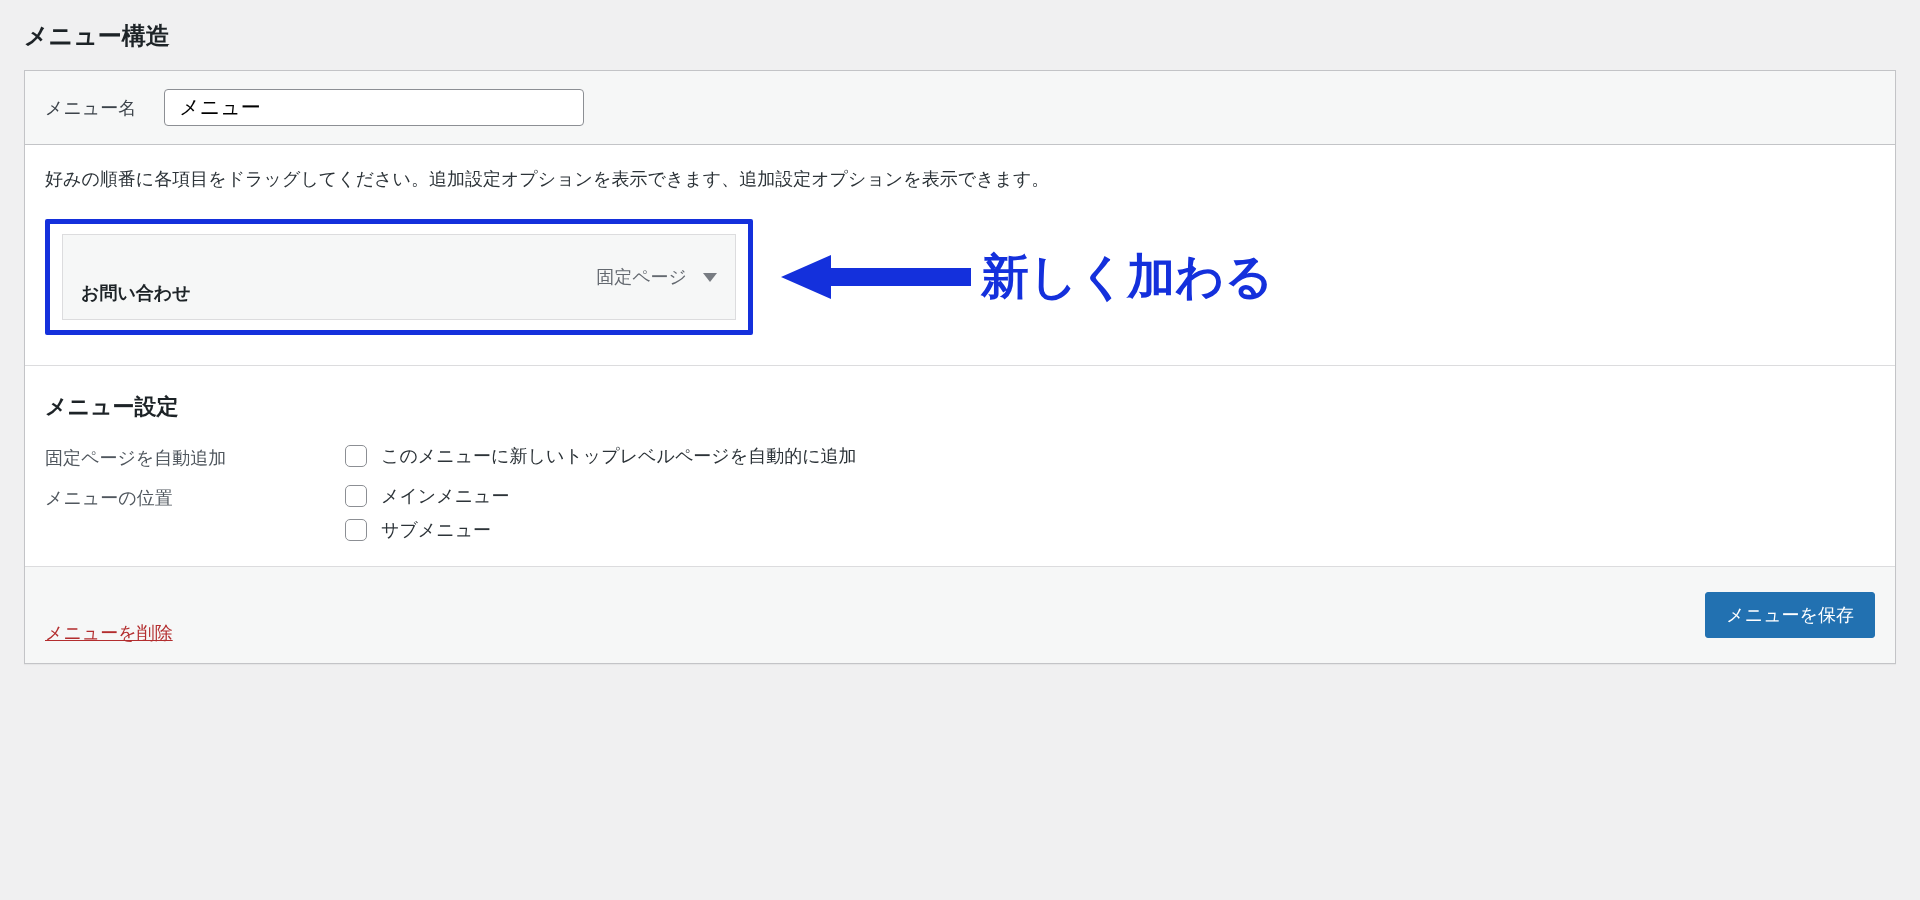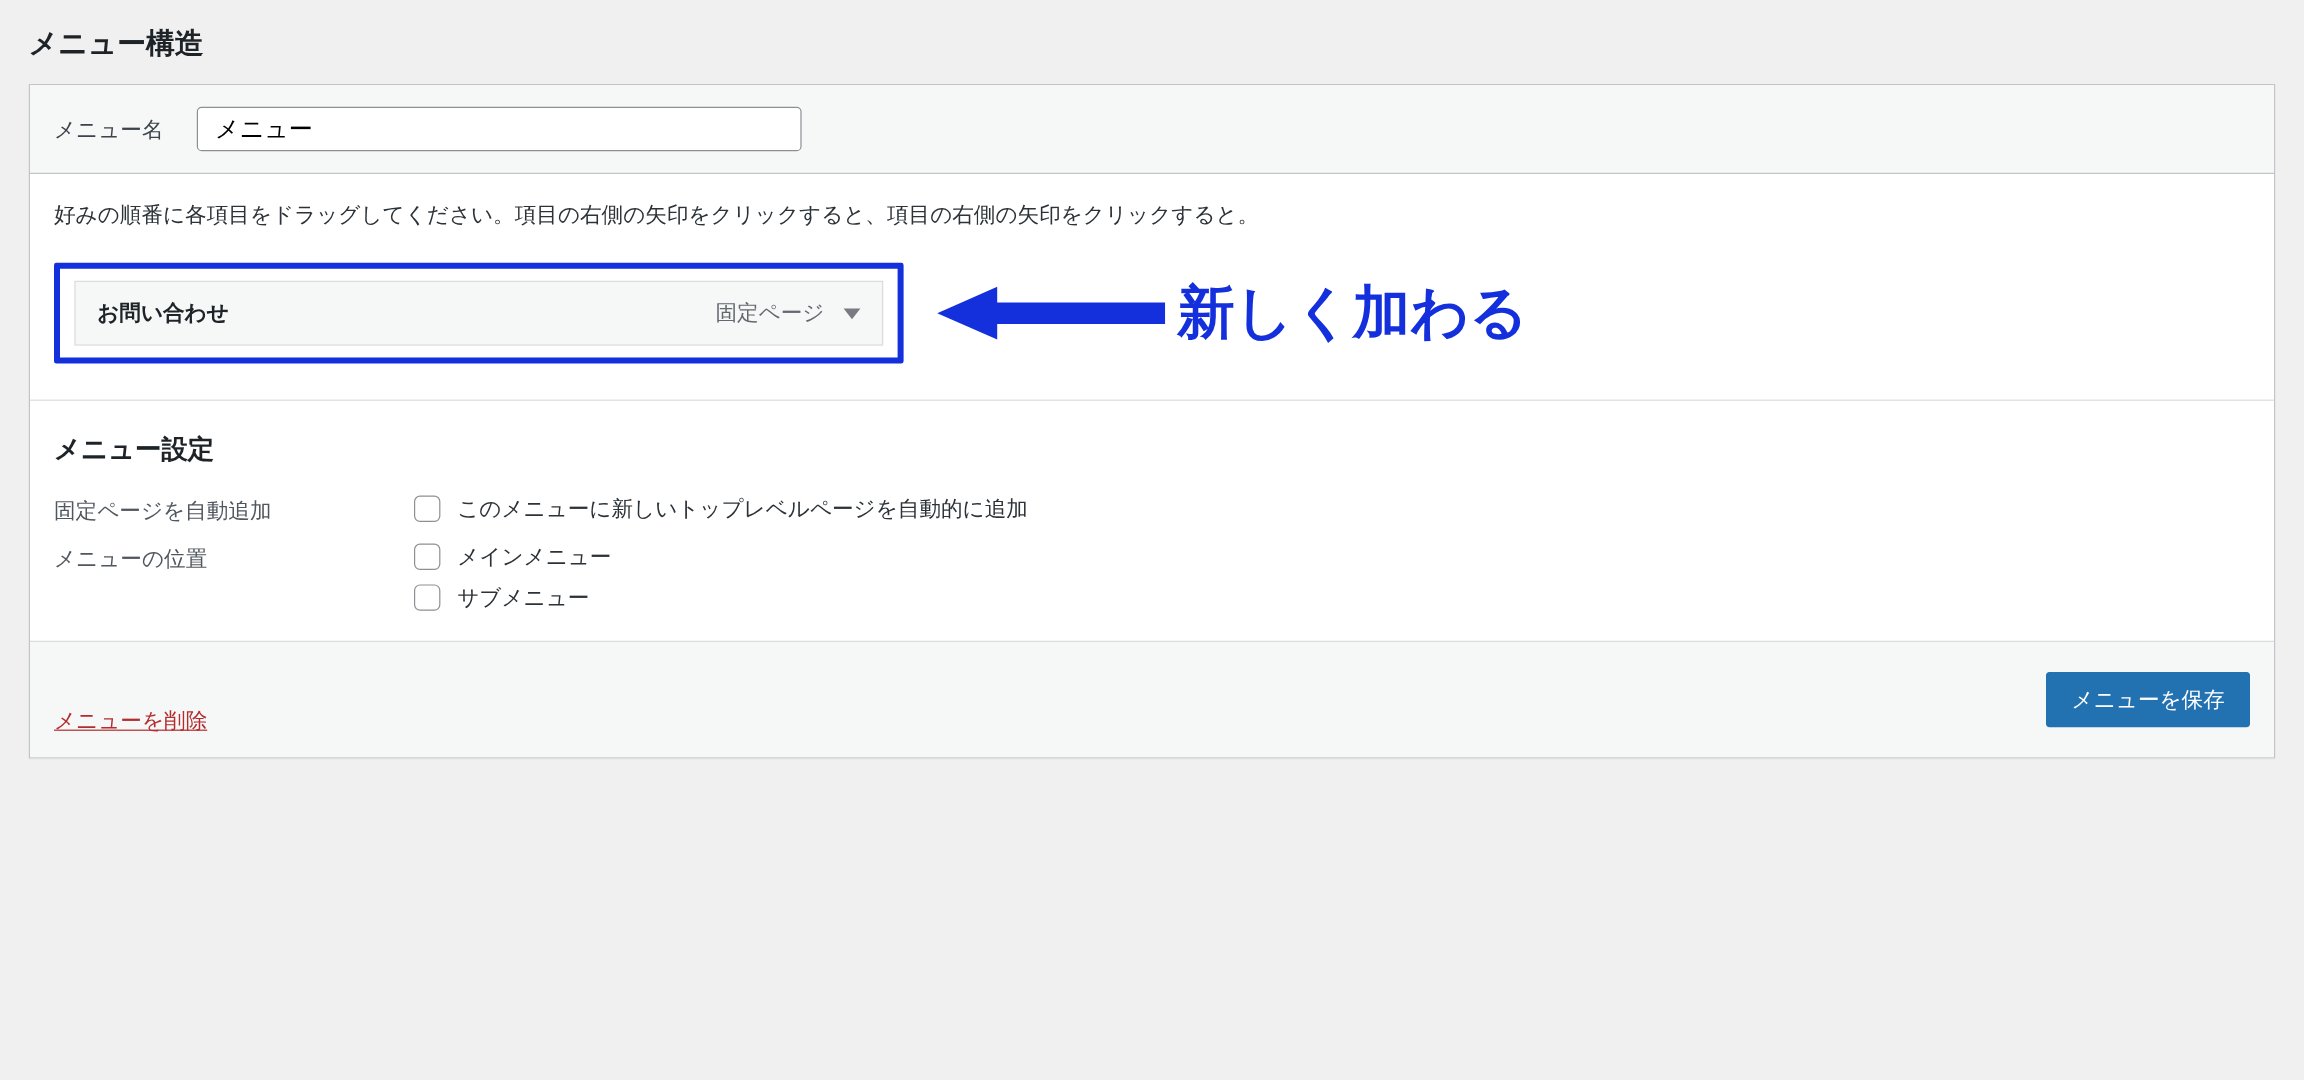--- a/index.html
+++ b/index.html
@@ -30,21 +30,21 @@
     }
     .panel-header label {
       font-size: 18px;
       color: #3c434a;
     }
     .text-input {
       font-size: 20px;
       padding: 6px 14px;
       border: 1px solid #8c8f94;
       border-radius: 4px;
-      width: 504px;
+      width: 420px;
       background: #fff;
     }
     .panel-body {
       padding: 22px 20px 10px 20px;
     }
     .instructions {
       font-size: 18px;
       color: #2c3338;
       margin-bottom: 28px;
     }
@@ -67,20 +67,21 @@
       display: flex;
       align-items: center;
       justify-content: space-between;
       padding: 14px 18px;
       cursor: move;
     }
     .menu-item-title {
       font-size: 18px;
       font-weight: 700;
       color: #1d2327;
+      margin-top: 32px;
     }
     .menu-item-type {
       display: flex;
       align-items: center;
       gap: 16px;
       color: #646970;
       font-size: 18px;
     }
     .caret-down {
       width: 0; height: 0;
@@ -176,21 +177,21 @@
 <h2 class="section-title">メニュー構造</h2>
 
 <div class="panel">
 
   <div class="panel-header">
     <label>メニュー名</label>
     <input type="text" class="text-input" value="メニュー" style="">
   </div>
 
   <div class="panel-body">
-    <p class="instructions">好みの順番に各項目をドラッグしてください。項目の右側の矢印をクリックすると、項目の右側の矢印をクリックすると。</p>
+    <p class="instructions">好みの順番に各項目をドラッグしてください。追加設定オプションを表示できます、追加設定オプションを表示できます。</p>
 
     <div class="menu-item-wrap">
       <div class="highlight-box">
         <div class="menu-item">
           <span class="menu-item-title">お問い合わせ</span>
           <span class="menu-item-type">
             <span>固定ページ</span>
             <span class="caret-down"></span>
           </span>
         </div>

